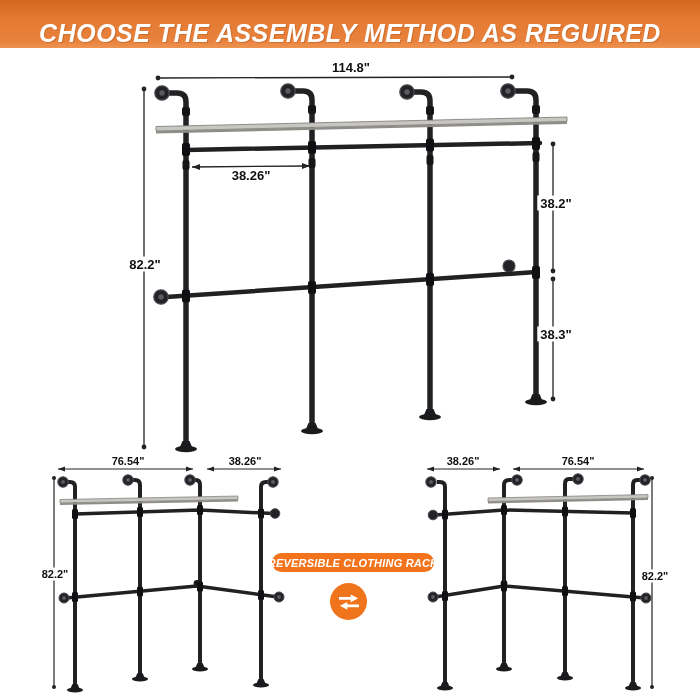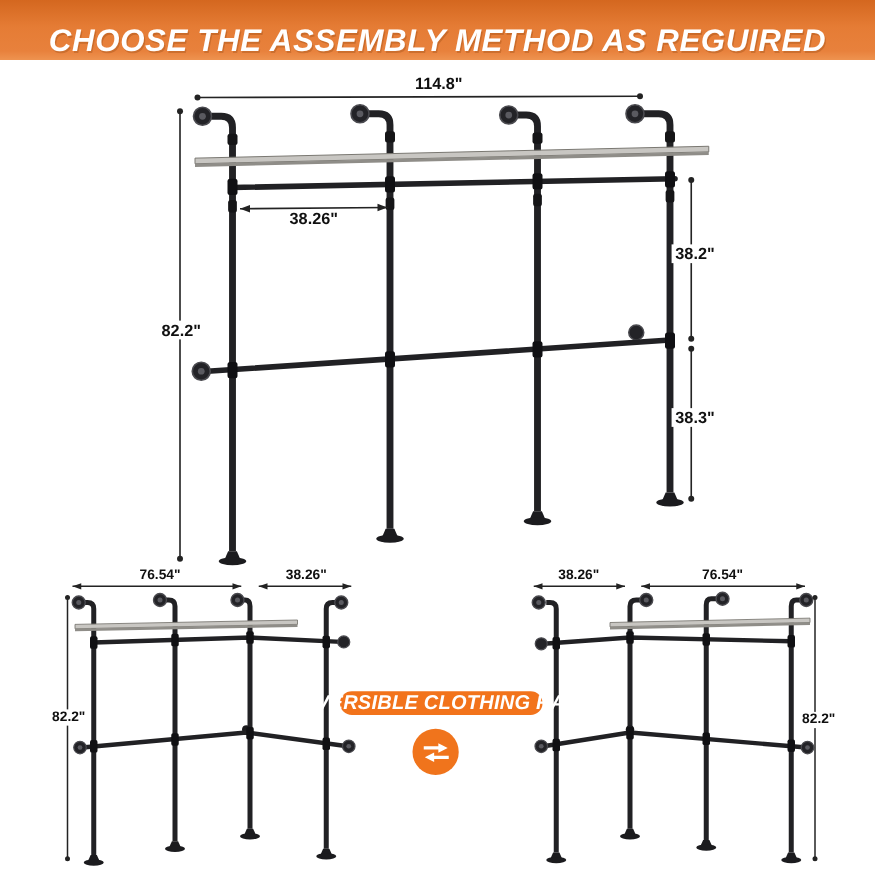--- a/index.html
+++ b/index.html
@@ -23,21 +23,21 @@
     font-weight:bold;color:#101010;font-size:13px;white-space:nowrap;line-height:1;
   }
   .dim.sm{font-size:11px;}
   .dim.bg{background:#ffffff;padding:1px 3px;}
   .badge{
     position:absolute;left:272px;top:553px;width:162px;height:19px;
     background:#F2731B;border-radius:10px;
     display:flex;align-items:center;justify-content:center;
   }
   .badge-text{
-    color:#fff;font-weight:bold;font-style:italic;font-size:16px;
+    color:#fff;font-weight:bold;font-style:italic;font-size:11px;
     letter-spacing:.2px;white-space:nowrap;
   }
   .reverse-circle{
     position:absolute;left:330px;top:583px;width:37px;height:37px;border-radius:50%;
     background:#F0741C;display:flex;align-items:center;justify-content:center;
   }
 </style>
 </head>
 <body>
 

